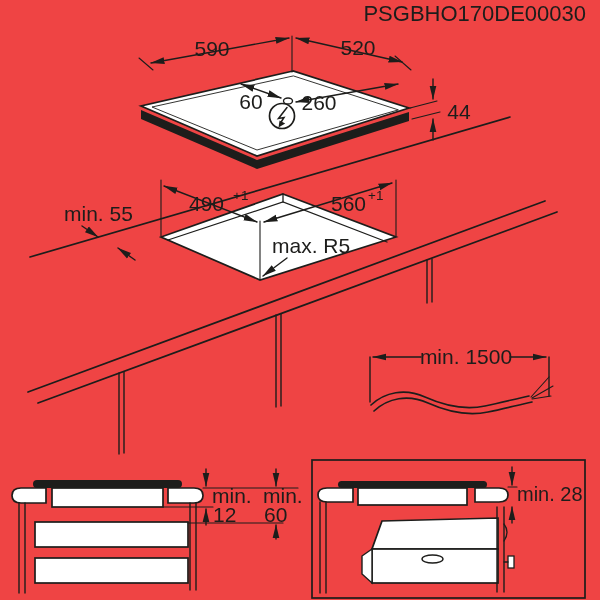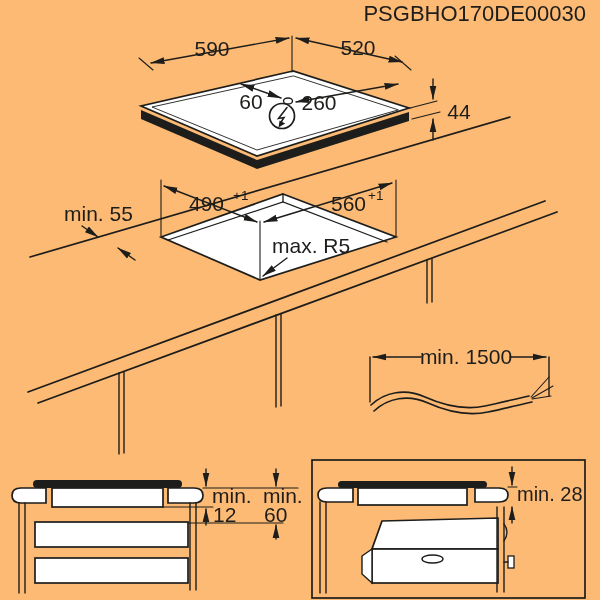--- a/index.html
+++ b/index.html
@@ -1,16 +1,16 @@
 <!DOCTYPE html>
 <html><head>
 <meta charset="utf-8">
 <style>
   html,body{margin:0;padding:0;background:#ffffff;}
-  #stage{width:600px;height:600px;position:relative;background:#fdba74;overflow:hidden;}
+  #stage{width:600px;height:600px;position:relative;background:#ef4444;overflow:hidden;}
   svg{display:block;}
   text{fill:#1d1d1b;stroke:none;font-family:"Liberation Sans","DejaVu Sans",sans-serif;}
   .dim{font-size:21px;}
   .dim-s{font-size:20px;}
   .sup{font-size:13.5px;}
   .ttl{font-size:22px;}
   .ln{stroke:#1d1d1b;fill:none;stroke-width:1.7;stroke-linecap:round;}
   .lnthin{stroke:#1d1d1b;fill:none;stroke-width:1.1;stroke-linecap:round;}
   .lnmed{stroke:#1d1d1b;fill:none;stroke-width:1.4;stroke-linecap:round;}
   .wfill{fill:#ffffff;}

